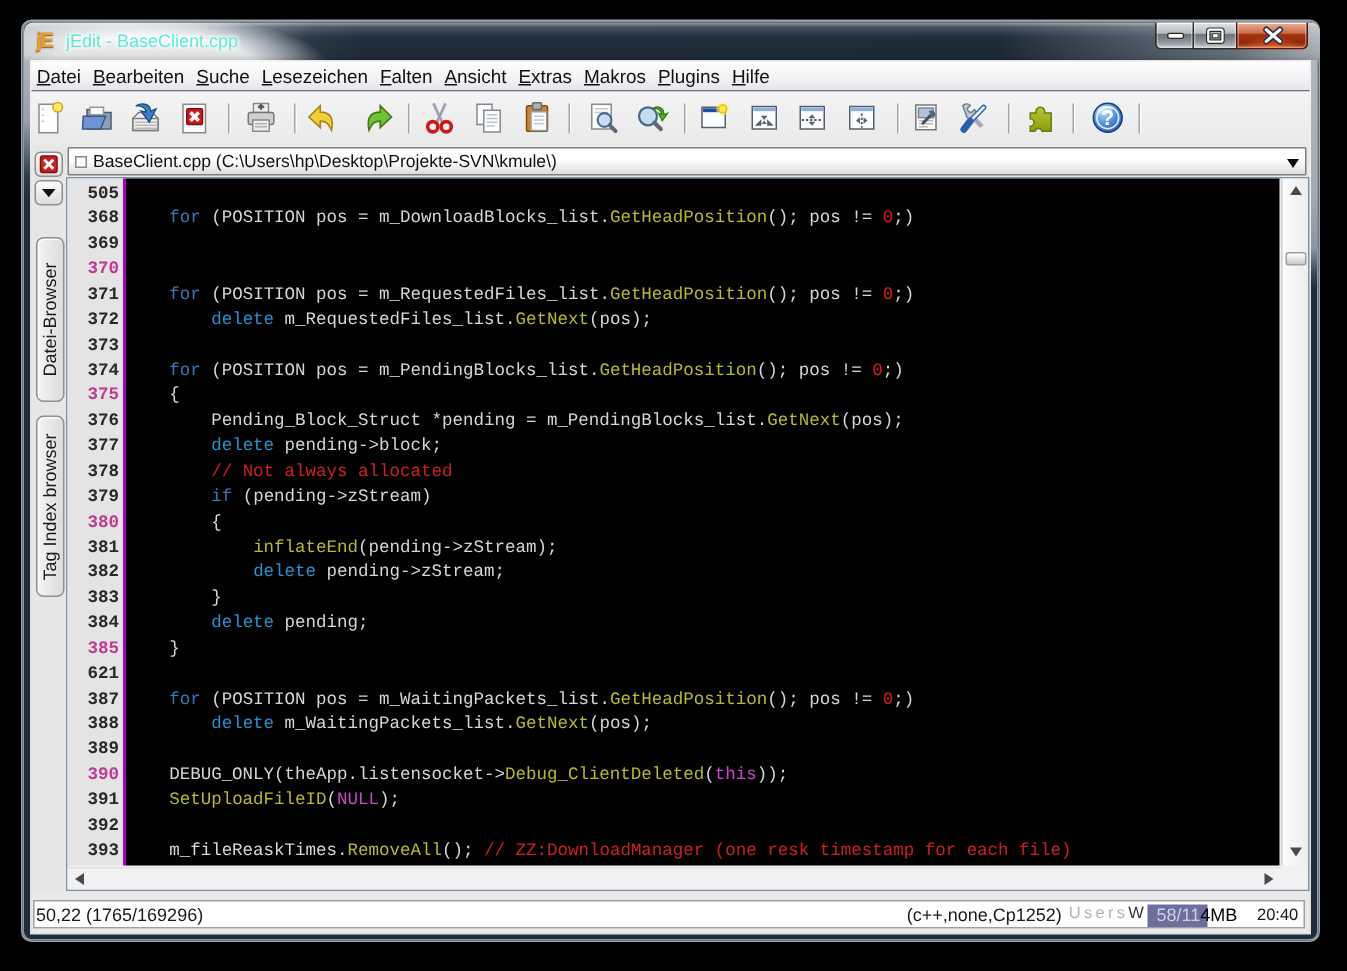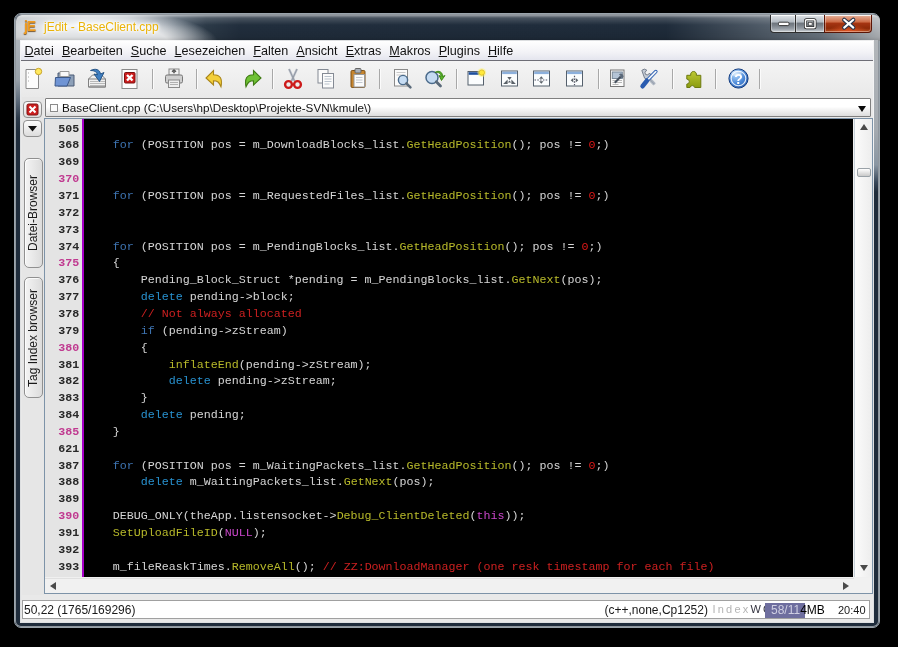--- a/index.html
+++ b/index.html
@@ -12,21 +12,21 @@
    radial-gradient(ellipse 150px 42px at 85px 28px, rgba(246,248,250,1) 45%, rgba(246,248,250,0) 78%),
    linear-gradient(to right, #c5c9cd 0px, #c0c4c8 70px, #9aa3ad 115px, #515f6d 160px, #2c3a48 190px, #212e3d 225px, #1f2c3b 650px, #6d7883 805px, #b7bbbf 864px);
 }
 #titlebar::after { content:""; position:absolute; left:0; top:0; right:0; height:100%;
   background: linear-gradient(to bottom, rgba(255,255,255,0.55) 0px, rgba(255,255,255,0.18) 3px, rgba(255,255,255,0) 10px, rgba(0,0,0,0.10) 22px, rgba(0,0,0,0.22) 26px); }
 #sideL { position:absolute; left:1px; top:26px; width:5.5px; height:300px;
   background:linear-gradient(to bottom, #aeb5bc 0px, #98a1a9 40px, #5a6878 62px, #2c3a4a 78px, #1f2c3b 92px); }
 #sideR { position:absolute; right:1px; top:26px; width:5.5px; height:300px;
   background:linear-gradient(to bottom, #b2b6ba 0px, #a4aab0 90px, #8a96a2 125px, #39485a 142px, #1f2c3b 152px); }
 #jicon { position:absolute; left:9px; top:3.5px; width:16px; height:15px; z-index:5; font:bold 14px "Liberation Sans",sans-serif; color:#ef9c22; text-shadow:0 1px 1px rgba(90,50,0,0.8); letter-spacing:-1.2px;}
-#wtitle { position:absolute; left:29px; top:6px; z-index:5; font:12px "Liberation Sans",sans-serif; color:#eab308;
+#wtitle { position:absolute; left:29px; top:6px; z-index:5; font:12px "Liberation Sans",sans-serif; color:#5eead4;
   text-shadow: 0 0 3px #fff, 0 0 3px #fff, 0 0 5px #fff; }
 
 #wbtns { position:absolute; left:755px; top:1px; height:17.5px; z-index:6; display:flex; }
 .wb { height:17.5px; border:1px solid #2f2f2f; border-top:none; position:relative;
   background: linear-gradient(to bottom, #e2e6ea 0%, #b4bbc2 42%, #6d747c 47%, #7b828a 62%, #99a0a7 82%, #ced3d8 100%);
   box-shadow: inset 0 1px 0 rgba(255,255,255,0.8), inset 0 0 0 1px rgba(255,255,255,0.35); }
 #wb-min { width:26px; border-radius:0 0 0 4px; }
 #wb-max { width:28px; border-left:none; border-right:none; }
 #wb-close { width:47.5px; border-radius:0 0 4px 0; border-color:#5a1505;
   background: radial-gradient(ellipse 60% 65% at 50% 100%, rgba(235,90,40,0.9), rgba(235,90,40,0) 72%),
@@ -293,21 +293,21 @@
     <div id="spane">
       <div id="gutter"></div>
       <div id="gline"></div>
       <div id="blackarea"></div>
       <div id="editclip">
             <div class="r" style="top:1.60px"><i>505</i></div>
             <div class="r" style="top:18.45px"><i>368</i><b><span>    </span><span class="k1">for</span><span> (POSITION pos = m_DownloadBlocks_list.</span><span class="fn">GetHeadPosition</span><span>(); pos != </span><span class="dg">0</span><span>;)</span></b></div>
             <div class="r" style="top:35.30px"><i>369</i></div>
             <div class="r" style="top:52.15px"><i class="hl">370</i></div>
             <div class="r" style="top:69.00px"><i>371</i><b><span>    </span><span class="k1">for</span><span> (POSITION pos = m_RequestedFiles_list.</span><span class="fn">GetHeadPosition</span><span>(); pos != </span><span class="dg">0</span><span>;)</span></b></div>
-            <div class="r" style="top:85.85px"><i>372</i></div>
+            <div class="r" style="top:85.85px"><i>372</i><b><span>        </span><span class="k2">delete</span><span> m_RequestedFiles_list.</span><span class="fn">GetNext</span><span>(pos);</span></b></div>
             <div class="r" style="top:102.70px"><i>373</i></div>
             <div class="r" style="top:119.55px"><i>374</i><b><span>    </span><span class="k1">for</span><span> (POSITION pos = m_PendingBlocks_list.</span><span class="fn">GetHeadPosition</span><span>(); pos != </span><span class="dg">0</span><span>;)</span></b></div>
             <div class="r" style="top:136.40px"><i class="hl">375</i><b><span>    {</span></b></div>
             <div class="r" style="top:153.25px"><i>376</i><b><span>        Pending_Block_Struct *pending = m_PendingBlocks_list.</span><span class="fn">GetNext</span><span>(pos);</span></b></div>
             <div class="r" style="top:170.10px"><i>377</i><b><span>        </span><span class="k2">delete</span><span> pending-&gt;block;</span></b></div>
             <div class="r" style="top:186.95px"><i>378</i><b><span>        </span><span class="cm">// Not always allocated</span></b></div>
             <div class="r" style="top:203.80px"><i>379</i><b><span>        </span><span class="k1">if</span><span> (pending-&gt;zStream)</span></b></div>
             <div class="r" style="top:220.65px"><i class="hl">380</i><b><span>        {</span></b></div>
             <div class="r" style="top:237.50px"><i>381</i><b><span>            </span><span class="fn">inflateEnd</span><span>(pending-&gt;zStream);</span></b></div>
             <div class="r" style="top:254.35px"><i>382</i><b><span>            </span><span class="k2">delete</span><span> pending-&gt;zStream;</span></b></div>
@@ -331,21 +331,21 @@
           </div>
       <div id="hsb">
             <span class="lf"></span>
             <span class="rt"></span>
           </div>
       <div id="corner"></div>
     </div>
     <div id="status">
       <span class="l">50,22 (1765/169296)</span>
       <span style="position:absolute;left:582px;top:2px">(c++,none,Cp1252)</span>
-      <span class="flags" style="position:absolute;left:685px;top:2.5px"><span class="dim">Index</span><span class="drk">WG</span></span>
+      <span class="flags" style="position:absolute;left:685px;top:2.5px"><span class="dim">Users</span><span class="drk">WG</span></span>
       <span class="mw" style="position:absolute;left:742.5px;top:2px">
             <span class="fill"></span>
             <span class="mt"><span class="onf">58/11</span>4MB</span>
           </span>
       <span style="position:absolute;right:3px;top:3px;font-size:11px">20:40</span>
     </div>
   </div>
  </div>
 </div>
 

